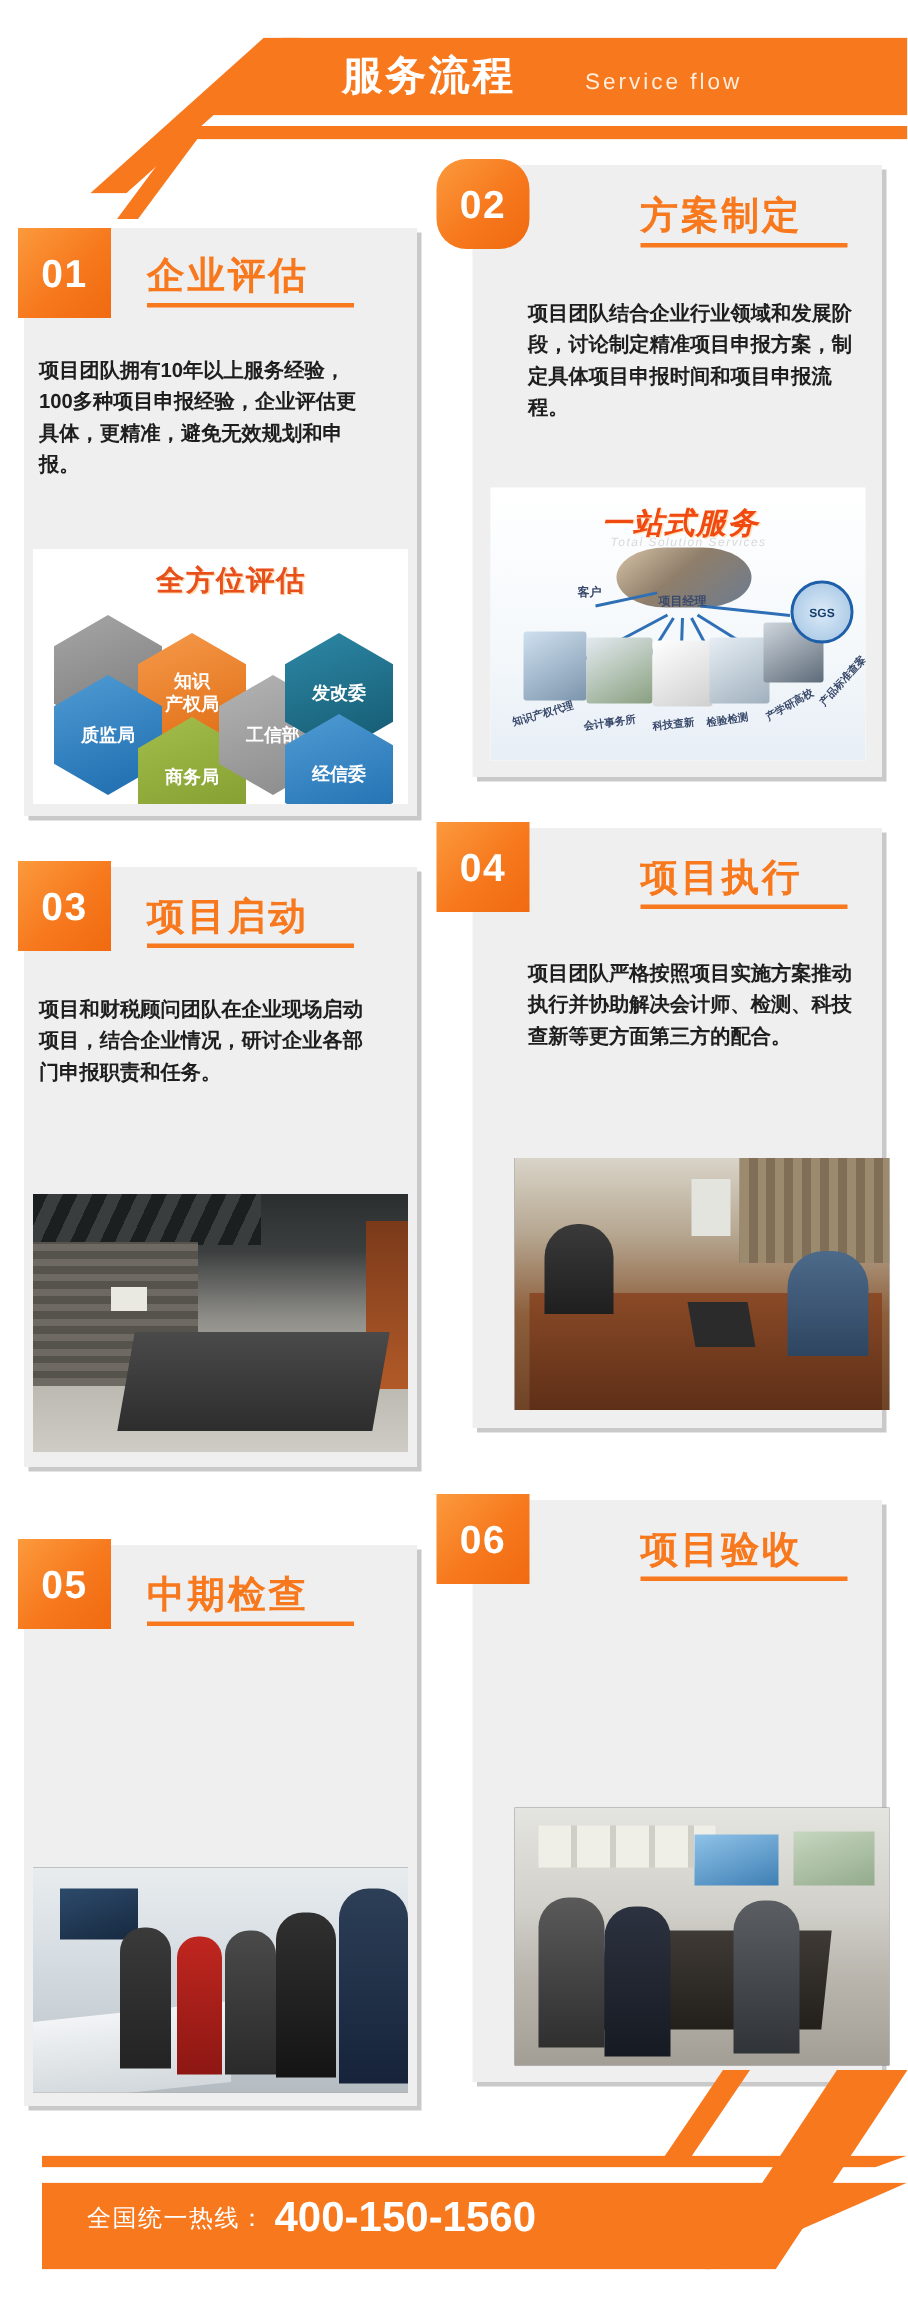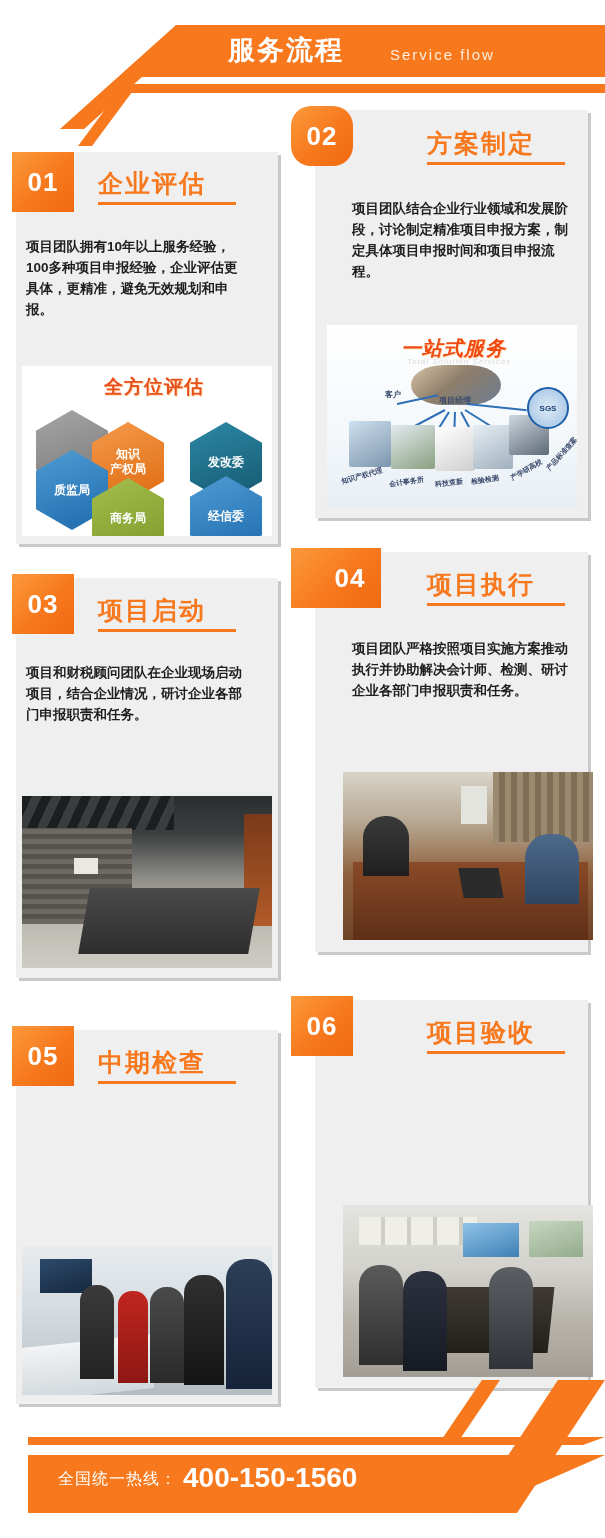--- a/index.html
+++ b/index.html
@@ -159,20 +159,23 @@
       <span>科技局</span>
       </div>
     <div class="hex" style="left:70px;top:56px;background:linear-gradient(160deg,#F59A4B,#DF6A10);white-space:pre-line;">
       <span>知识
 产权局</span></div>
     <div class="hex" style="left:14px;top:84px;background:linear-gradient(160deg,#4E9BD4,#1E6BAE);">
       <span>质监局</span>
       </div>
     <div class="hex" style="left:70px;top:112px;background:linear-gradient(160deg,#A4BD4C,#7E9A2B);">
       <span>商务局</span>
+      </div>
+    <div class="hex" style="left:124px;top:84px;background:linear-gradient(160deg,#b4b4b4,#8a8a8a);">
+      <span>工信部</span>
       </div>
     <div class="hex" style="left:168px;top:56px;background:linear-gradient(160deg,#2D88A6,#14586F);">
       <span>发改委</span>
       </div>
     <div class="hex" style="left:168px;top:110px;background:linear-gradient(160deg,#4E9BD4,#1E6BAE);">
       <span>经信委</span>
       </div>
   </div>
 
   <div class="card" style="left:315px;top:110px;width:273px;height:408px;">
@@ -239,26 +242,26 @@
                 background:repeating-linear-gradient(0deg,#6e6a63 0 5px,#56524c 5px 10px);"></div>
     <div style="position:absolute;left:222px;top:18px;width:28px;height:112px;
                 background:linear-gradient(180deg,#7a3a1a,#b25a28);"></div>
     <div style="position:absolute;left:62px;top:92px;width:170px;height:66px;
                 background:linear-gradient(180deg,#4a4a4a,#2d2d2d);transform:skewX(-10deg);"></div>
     <div style="position:absolute;left:52px;top:62px;width:24px;height:16px;background:#e9e9e2;"></div>
   </div>
 
   <div class="card" style="left:315px;top:552px;width:273px;height:400px;">
   </div>
-  <div class="badge" style="left:291px;top:548px;padding-left:28px;">
+  <div class="badge" style="left:291px;top:548px;">
       <span>04</span>
     </div>
   <div class="ctitle" style="left:427px;top:568px;">项目执行</div>
   <div class="crule" style="left:427px;top:603px;width:138px;"></div>
-  <div class="cbody" style="left:352px;top:638px;width:222px;">项目团队严格按照项目实施方案推动执行并协助解决会计师、检测、研讨企业各部门申报职责和任务。</div>
+  <div class="cbody" style="left:352px;top:638px;width:222px;">项目团队严格按照项目实施方案推动执行并协助解决会计师、检测、科技查新等更方面第三方的配合。</div>
 
   <div class="photo" style="left:343px;top:772px;width:250px;height:168px;">
     <div class="sky" style="background:linear-gradient(180deg,#d9d4c8 0%,#b6a791 30%,#8d5f3c 62%,#6f4326 100%);"></div>
     <div style="position:absolute;left:150px;top:0;width:100px;height:70px;
                 background:repeating-linear-gradient(90deg,#9c8a6e 0 6px,#806f56 6px 12px);"></div>
     <div style="position:absolute;left:118px;top:14px;width:26px;height:38px;background:#e4e4df;"></div>
     <div style="position:absolute;left:10px;top:90px;width:235px;height:78px;
                 background:linear-gradient(180deg,#8a4a27,#5e2f17);"></div>
     <div style="position:absolute;left:118px;top:96px;width:40px;height:30px;
                 background:#2b2b2b;transform:skewX(10deg);"></div>

